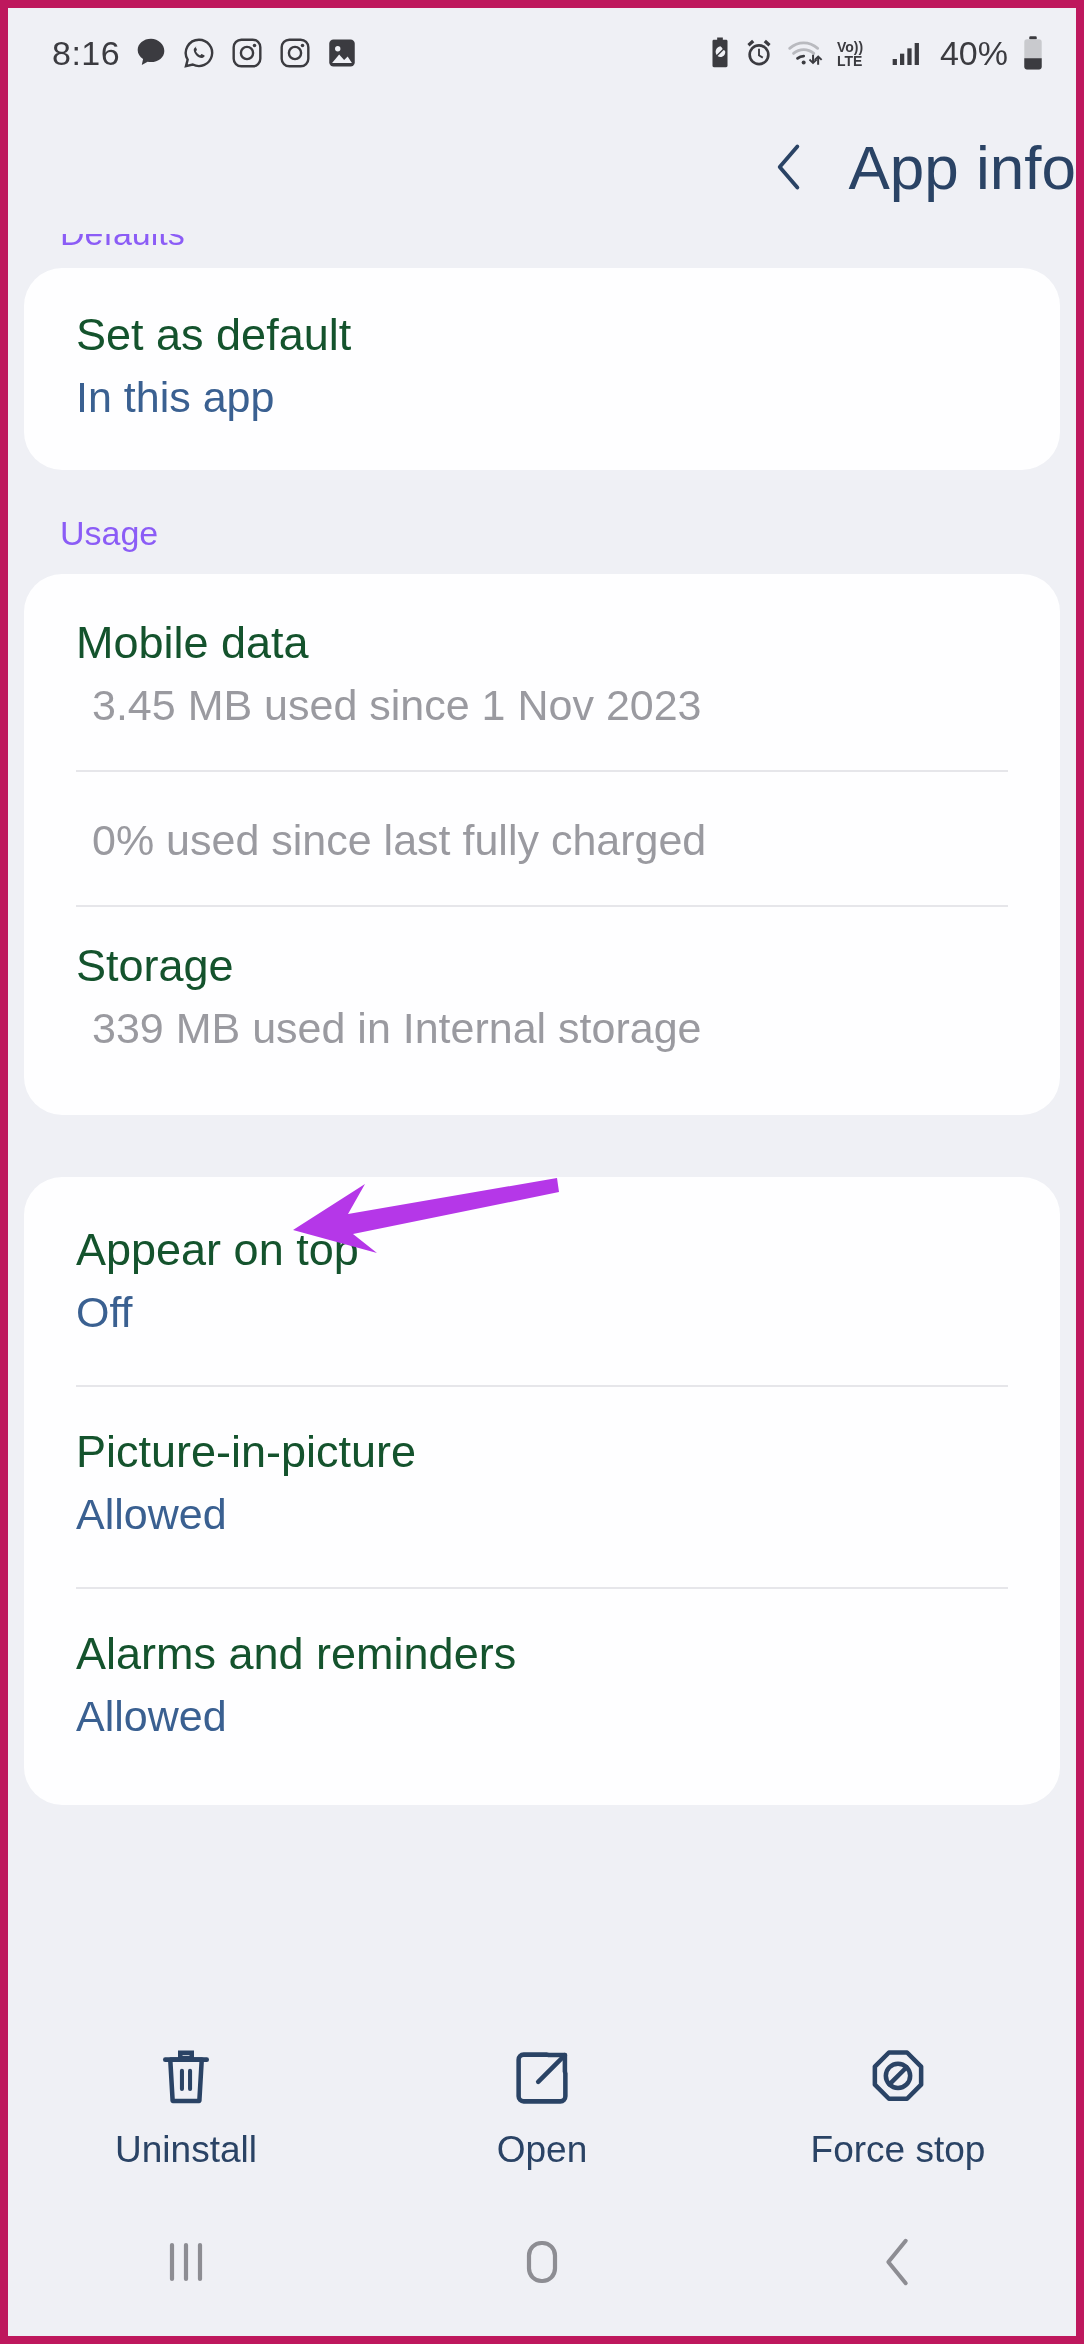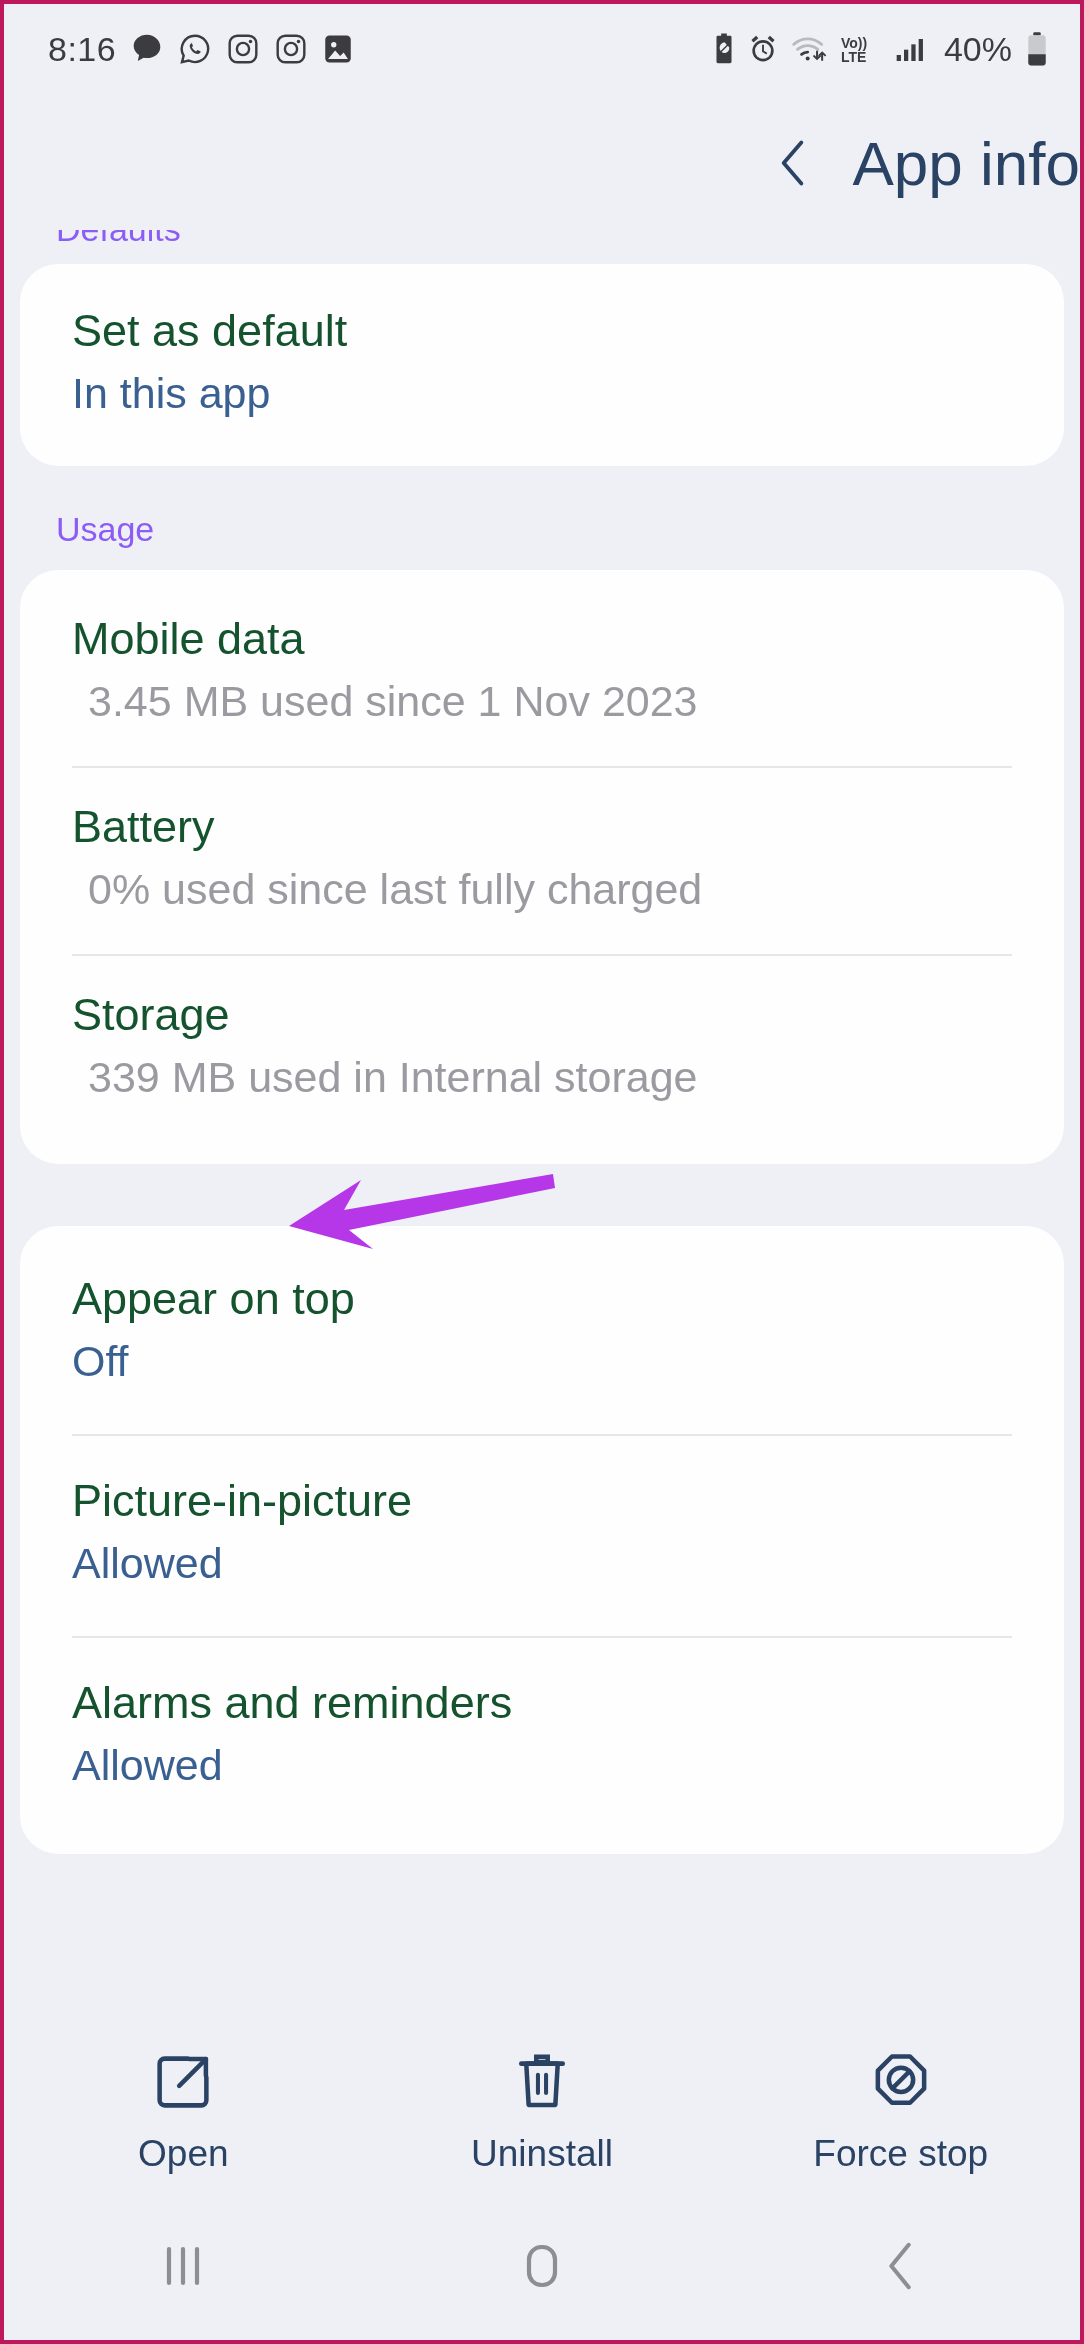--- a/index.html
+++ b/index.html
@@ -7,21 +7,21 @@
   body {
     font-family:"Liberation Sans", sans-serif;
     background:#eff0f5;
     overflow:hidden;
     position:relative;
   }
   .phone {
     position:absolute;
     inset:0;
     background:#eff0f5;
-    border:4px solid #be185d;
+    border:8px solid #be185d;
     overflow:hidden;
   }
 
   
   .statusbar {
     position:absolute; top:0; left:0; right:0; height:90px;
     display:flex; align-items:center; justify-content:space-between;
     padding:0 30px 0 44px;
   }
   .sb-left { display:flex; align-items:center; gap:14px; }
@@ -202,21 +202,20 @@
 
     <div class="gap"></div>
     <div class="section-head">Usage</div>
 
     <div class="card" style="margin-top:24px;">
       <div class="row" style="padding-top:42px;border-radius:25px;">
         <div class="row-title">Mobile data</div>
         <div class="row-sub sub-grey">3.45 MB used since 1 Nov 2023</div>
       </div>
       <div class="row">
-        <div class="row-title">Battery</div>
         <div class="row-sub sub-grey">0% used since last fully charged</div>
       </div>
       <div class="row" style="padding-bottom:58px;">
         <div class="row-title">Storage</div>
         <div class="row-sub sub-grey">339 MB used in Internal storage</div>
       </div>
     </div>
 
     <div class="gap" style="height:62px;"></div>
 
@@ -234,44 +233,44 @@
         <div class="row-sub sub-blue">Allowed</div>
       </div>
     </div>
   </div>
 
   <svg class="arrow-svg" width="1084" height="2344" viewBox="0 0 1084 2344">
     <polygon points="285,1222 357,1176 340,1206 549,1170 551,1184 345,1226 369,1245" fill="#b537e8"></polygon>
   </svg>
 
   <div class="actionbar">
-    <div class="action">
-      <span>
-        <svg width="62" height="62" viewBox="0 0 26 26">
-          <path fill="none" stroke="#2a4365" stroke-width="1.9" stroke-linecap="round" d="M15 3.2H5.3c-1.2 0-2.1 1-2.1 2.1v15.4c0 1.2 1 2.1 2.1 2.1h15.4c1.2 0 2.1-1 2.1-2.1V11"></path>
-          <path fill="none" stroke="#2a4365" stroke-width="1.9" stroke-linecap="round" d="M11.4 14.6L22.6 3.4"></path>
-          <path fill="none" stroke="#2a4365" stroke-width="1.9" stroke-linecap="round" stroke-linejoin="round" d="M15.6 3.4h7v7"></path>
-        </svg>
-      </span>
-      <span class="action-label">Open</span>
-    </div>
     <div class="action">
       <span>
         <svg width="62" height="62" viewBox="0 0 26 26">
           <path fill="none" stroke="#2a4365" stroke-width="1.9" stroke-linecap="round" d="M10.6 2.4h4.8v2.2h-4.8z"></path>
           <path fill="none" stroke="#2a4365" stroke-width="1.9" stroke-linecap="round" d="M4.3 5.3h17.4"></path>
           <path fill="none" stroke="#2a4365" stroke-width="1.9" stroke-linejoin="round" d="M6.4 5.3h13.2l-1 17.3H7.4z"></path>
           <path fill="none" stroke="#2a4365" stroke-width="1.7" stroke-linecap="round" d="M11.3 10v7.6M14.7 10v7.6"></path>
         </svg>
       </span>
       <span class="action-label">Uninstall</span>
     </div>
     <div class="action">
       <span>
         <svg width="62" height="62" viewBox="0 0 26 26">
+          <path fill="none" stroke="#2a4365" stroke-width="1.9" stroke-linecap="round" d="M15 3.2H5.3c-1.2 0-2.1 1-2.1 2.1v15.4c0 1.2 1 2.1 2.1 2.1h15.4c1.2 0 2.1-1 2.1-2.1V11"></path>
+          <path fill="none" stroke="#2a4365" stroke-width="1.9" stroke-linecap="round" d="M11.4 14.6L22.6 3.4"></path>
+          <path fill="none" stroke="#2a4365" stroke-width="1.9" stroke-linecap="round" stroke-linejoin="round" d="M15.6 3.4h7v7"></path>
+        </svg>
+      </span>
+      <span class="action-label">Open</span>
+    </div>
+    <div class="action">
+      <span>
+        <svg width="62" height="62" viewBox="0 0 26 26">
           <path fill="none" stroke="#2a4365" stroke-width="1.9" stroke-linejoin="round" d="M9.2 2.3h7.6l5.9 5.9v7.6l-5.9 5.9H9.2l-5.9-5.9V8.2z"></path>
           <circle cx="13" cy="12.1" r="5.1" fill="none" stroke="#2a4365" stroke-width="1.9"></circle>
           <path fill="none" stroke="#2a4365" stroke-width="1.9" stroke-linecap="round" d="M9.4 15.7l7.2-7.2"></path>
         </svg>
       </span>
       <span class="action-label">Force stop</span>
     </div>
   </div>
 
   <div class="navbar">

